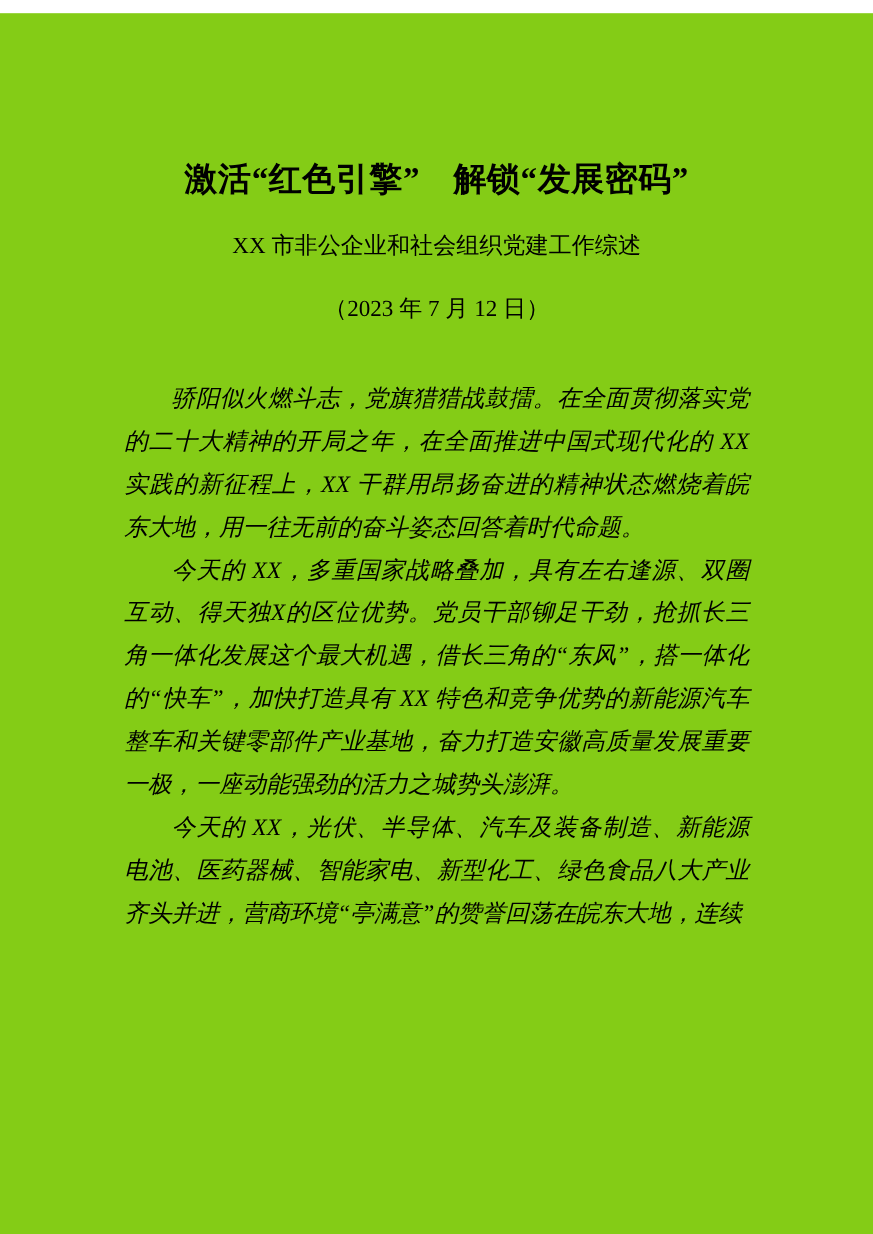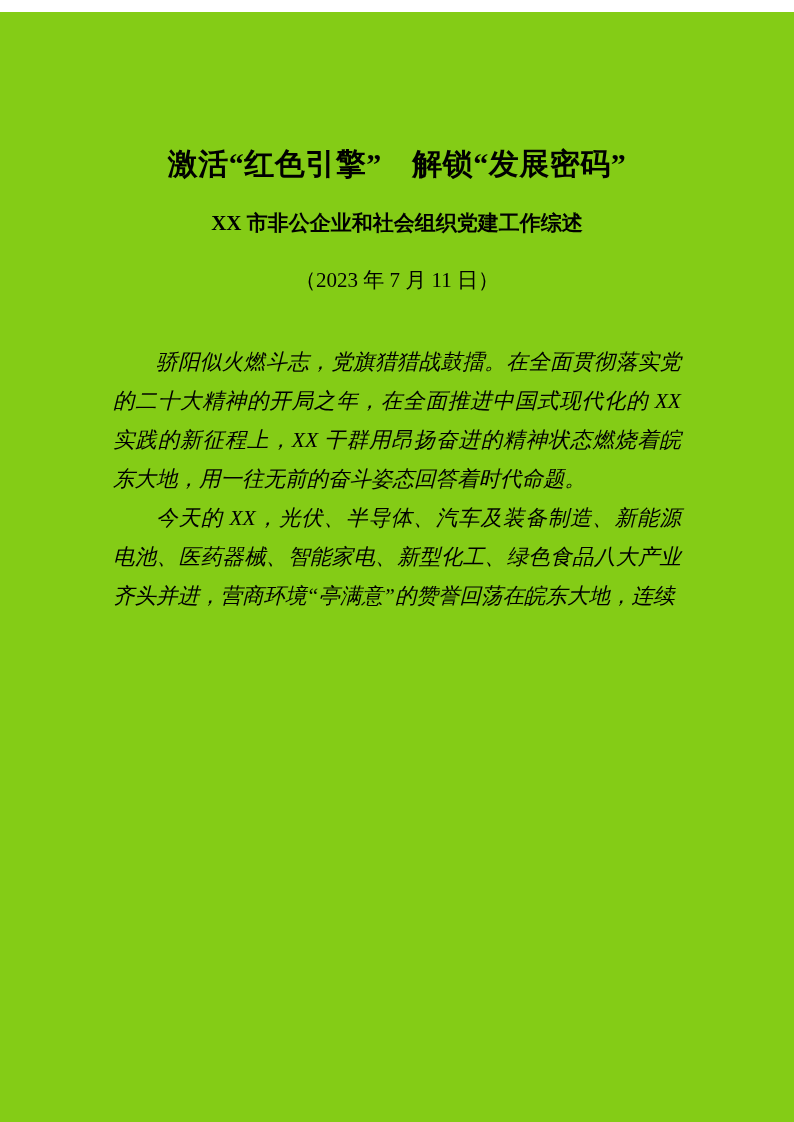--- a/index.html
+++ b/index.html
@@ -24,21 +24,21 @@
     line-height: 44px;
     font-weight: bold;
     letter-spacing: 0.5px;
     white-space: pre-wrap;
   }
   .doc-subtitle {
     margin-top: 22px;
     text-align: center;
     font-size: 21px;
     line-height: 30px;
-    font-weight: bold;
+    font-weight: normal;
   }
   .doc-dateline {
     margin-top: 27px;
     text-align: center;
     font-size: 21px;
     line-height: 30px;
   }
   .doc-body {
     width: 568px;
     margin: 48px auto 0 auto;
@@ -55,19 +55,20 @@
   }
 </style>
 </head>
 <body>
 
 <div class="page">
   <h1 class="doc-title">激活“红色引擎”　解锁“发展密码”</h1>
 
   <div class="doc-subtitle">XX 市非公企业和社会组织党建工作综述</div>
 
-  <div class="doc-dateline">（2023 年 7 月 11 日）</div>
+  <div class="doc-dateline">（2023 年 7 月 12 日）</div>
 
   <div class="doc-body">
     <p>骄阳似火燃斗志，党旗猎猎战鼓擂。在全面贯彻落实党的二十大精神的开局之年，在全面推进中国式现代化的 XX 实践的新征程上，XX 干群用昂扬奋进的精神状态燃烧着皖东大地，用一往无前的奋斗姿态回答着时代命题。</p>
+    <p>今天的 XX，多重国家战略叠加，具有左右逢源、双圈互动、得天独X的区位优势。党员干部铆足干劲，抢抓长三角一体化发展这个最大机遇，借长三角的“东风”，搭一体化的“快车”，加快打造具有 XX 特色和竞争优势的新能源汽车整车和关键零部件产业基地，奋力打造安徽高质量发展重要一极，一座动能强劲的活力之城势头澎湃。</p>
     <p>今天的 XX，光伏、半导体、汽车及装备制造、新能源电池、医药器械、智能家电、新型化工、绿色食品八大产业齐头并进，营商环境“亭满意”的赞誉回荡在皖东大地，连续</p>
   </div>
 </div>
 
 </body></html>

